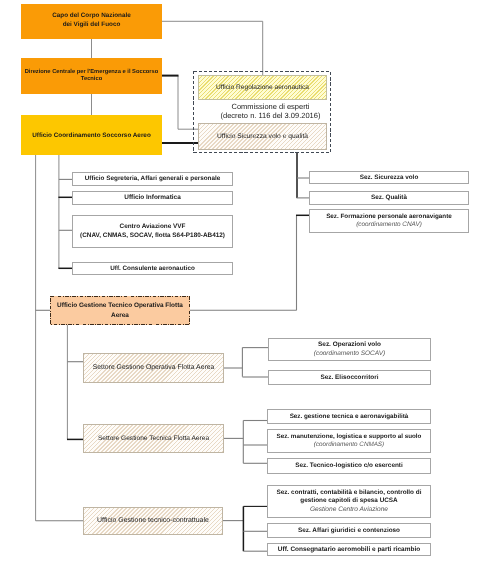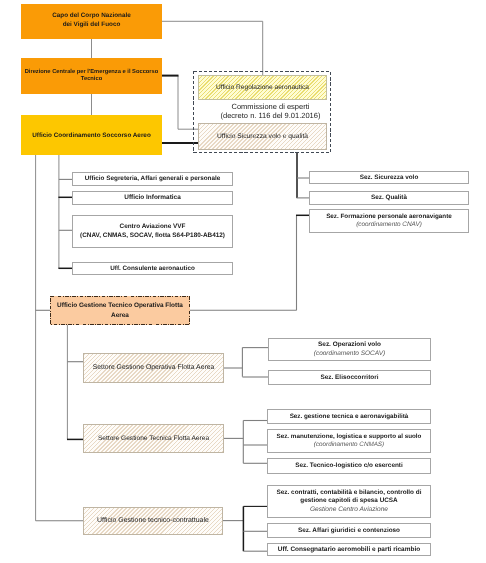--- a/index.html
+++ b/index.html
@@ -149,21 +149,21 @@
     </div>
   <div class="box white" style="left:267px;top:523px;width:164px;height:15px;font-size:6.4px;line-height:8px;font-weight:bold">
       <span>Sez. Affari giuridici e contenzioso</span>
     </div>
   <div class="box white" style="left:267px;top:543px;width:164px;height:13px;font-size:6.48px;line-height:8px;font-weight:bold">
       <span>Uff. Consegnatario aeromobili e parti ricambio</span>
     </div>
 
   <div class="box" style="left:211px;top:100px;width:119px;height:22px;font-size:7.5px;line-height:9.3px;font-weight:normal;">
       <span>Commissione di esperti</span>
-      <span>(decreto n. 116 del 9.01.2016)</span>
+      <span>(decreto n. 116 del 3.09.2016)</span>
   </div>
 
   <svg class="ov" viewBox="0 0 486 563" style="pointer-events:none">
     <rect x="193.5" y="71.5" width="137" height="81" fill="none" stroke="#404853" stroke-width="1.1" stroke-dasharray="3.2 1.9" shape-rendering="crispEdges"></rect>
     <rect x="50.5" y="296.5" width="139" height="28" fill="none" stroke="#3D2B1A" stroke-width="1.3" stroke-dasharray="3.6 1.4 0.9 1.4" shape-rendering="crispEdges"></rect>
   </svg>
 
 </div>
 
 </body></html>

